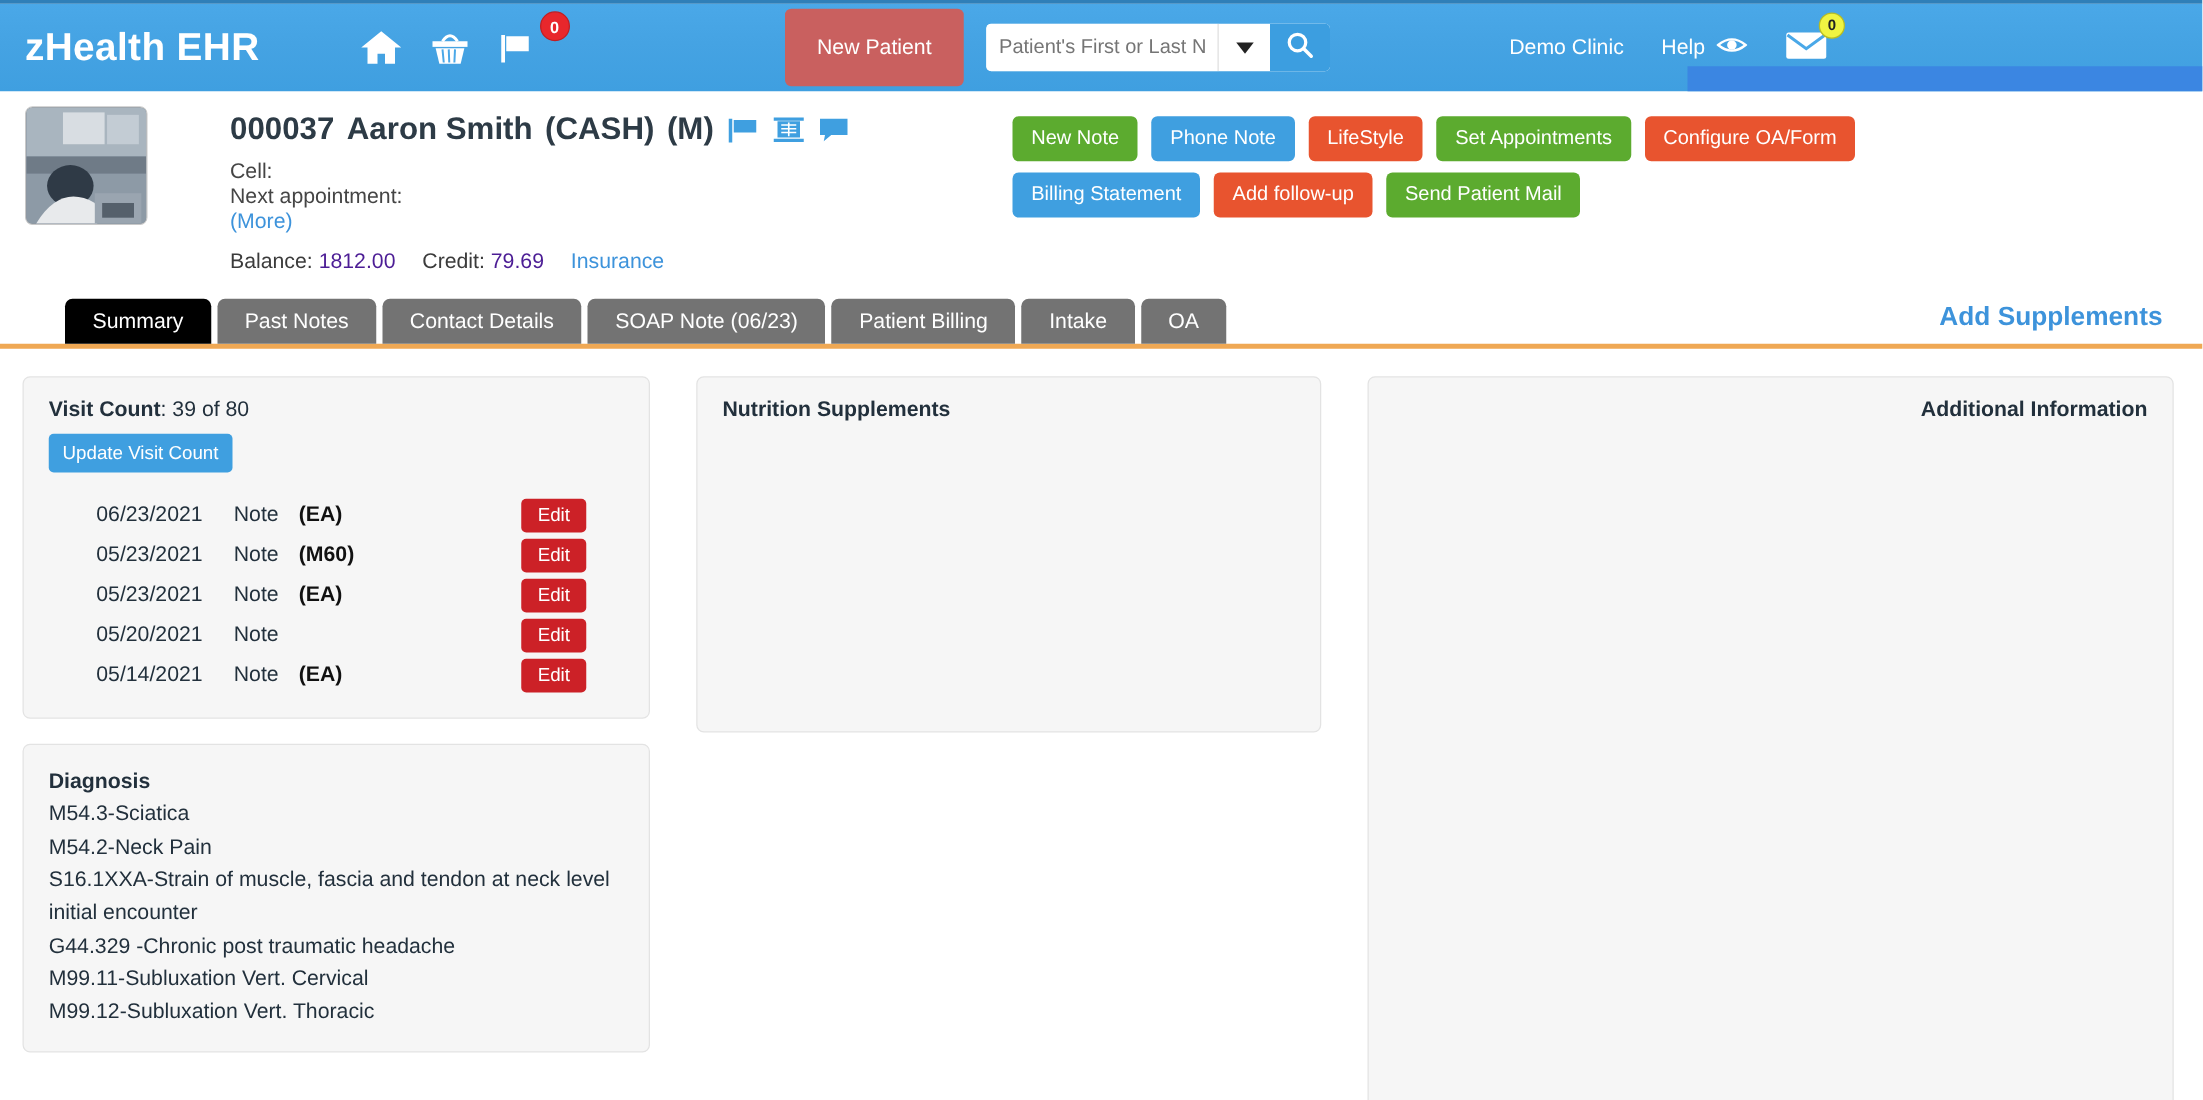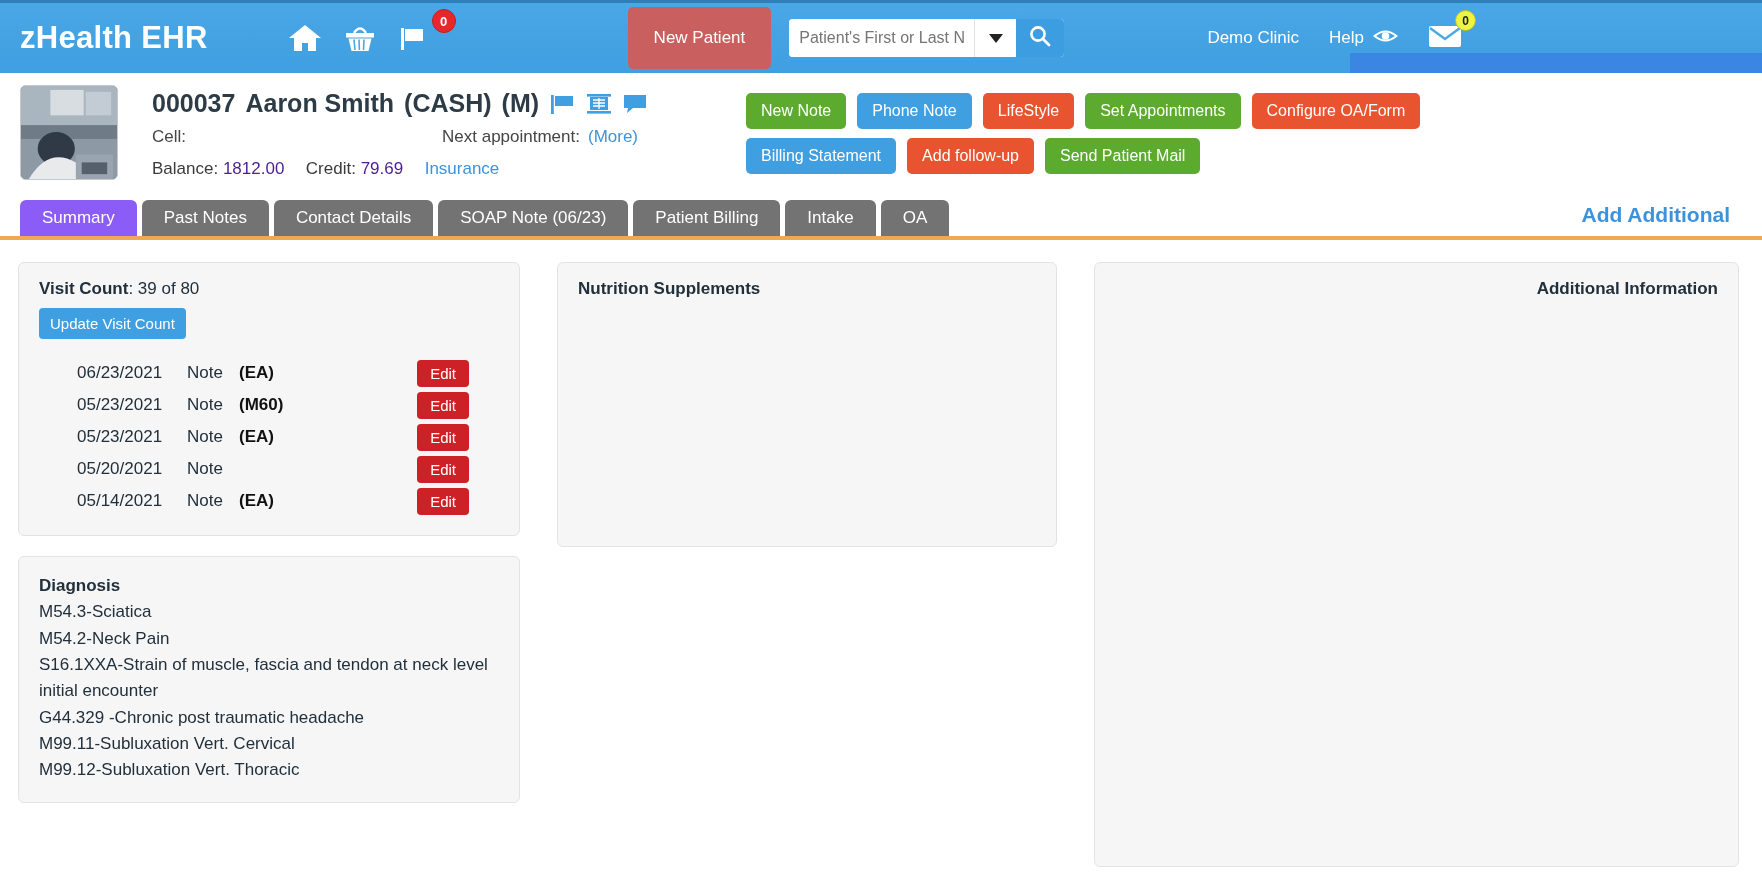--- a/index.html
+++ b/index.html
@@ -126,20 +126,21 @@
     border-radius: 50%;
     display: flex; align-items: center; justify-content: center;
     border: 1px solid #b7bc22;
   }
 
   
   .pheader {
     display: flex;
     padding: 12px 0 0 20px;
     position: relative;
+    gap: 32px;
   }
   .pavatar {
     width: 98px; height: 95px;
     border: 1px solid #c8c8c8;
     border-radius: 6px;
     overflow: hidden;
     flex: none;
     background: #7d8894;
     position: relative;
   }
@@ -154,20 +155,21 @@
     gap: 10px;
     white-space: nowrap;
   }
   .pname .ic { display: inline-flex; align-items: center; }
   .prow2 {
     margin-top: 9px;
     font-size: 17px;
     color: #454545;
     display: flex;
     white-space: nowrap;
+    flex-direction: column;
   }
   .prow2 .cell { width: 290px; }
   .link-blue { color: #3d93db; text-decoration: none; cursor: pointer; }
   .prow3 {
     margin-top: 12px;
     font-size: 17px;
     color: #3b3b3b;
     white-space: nowrap;
   }
   .prow3 .v { color: #4c1d95; }
@@ -212,21 +214,21 @@
     border-radius: 6px 6px 0 0;
     color: #fff;
     font-size: 17px;
     padding: 9px 22px 10px 22px;
     margin-right: 5px;
     background: #737373;
     cursor: pointer;
     white-space: nowrap;
     line-height: 1;
   }
-  .tab.active { background: #8b5cf6; }
+  .tab.active { background: #000000; margin-left: 32px; }
   .add-appt {
     margin-left: auto;
     margin-right: 12px;
     color: #3d93db;
     font-size: 21px;
     font-weight: bold;
     text-decoration: none;
     cursor: pointer;
     padding-bottom: 9px;
     white-space: nowrap;
@@ -438,21 +440,21 @@
 </div>
 
 <div class="tabsrow">
   <div class="tab active">Summary</div>
   <div class="tab">Past Notes</div>
   <div class="tab">Contact Details</div>
   <div class="tab">SOAP Note (06/23)</div>
   <div class="tab">Patient Billing</div>
   <div class="tab">Intake</div>
   <div class="tab">OA</div>
-  <a class="add-appt">Add Additional</a>
+  <a class="add-appt">Add Supplements</a>
 </div>
 
 <div class="main">
 
   <div class="col col-1">
     <div class="card">
       <div class="vc-line">
         <b>Visit Count</b><span>: 39 of 80</span>
       </div>
       <button class="btn-update">Update Visit Count</button>

